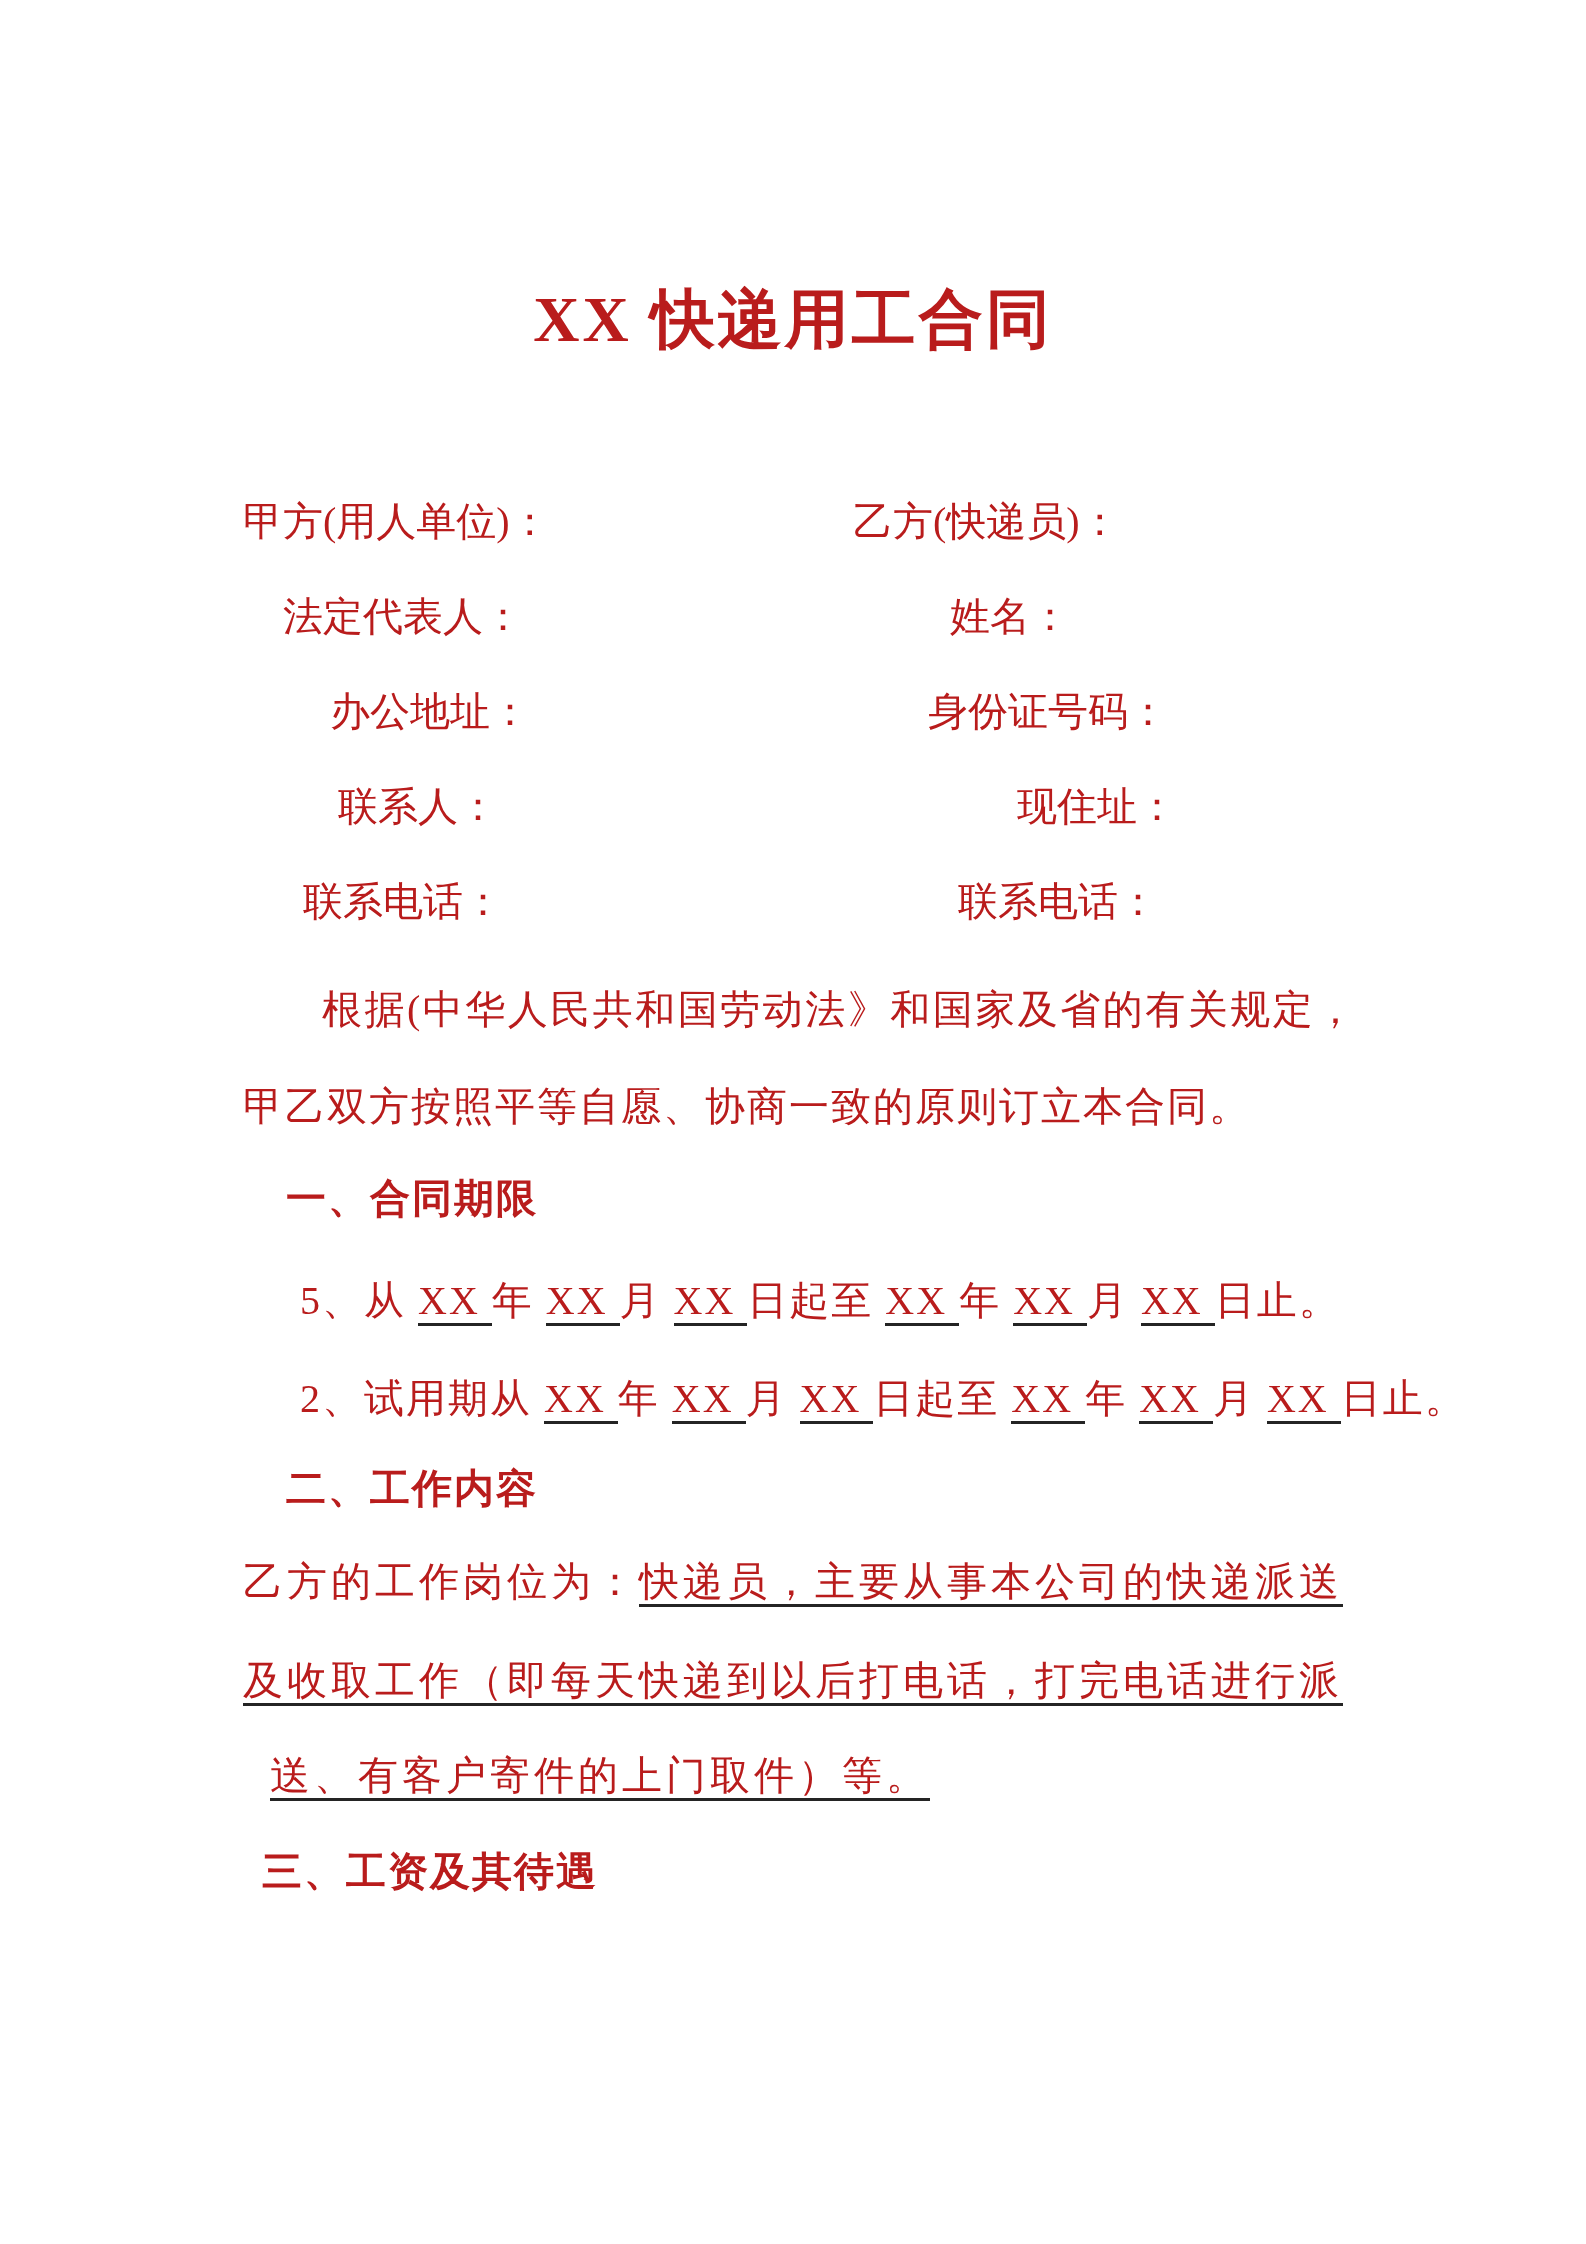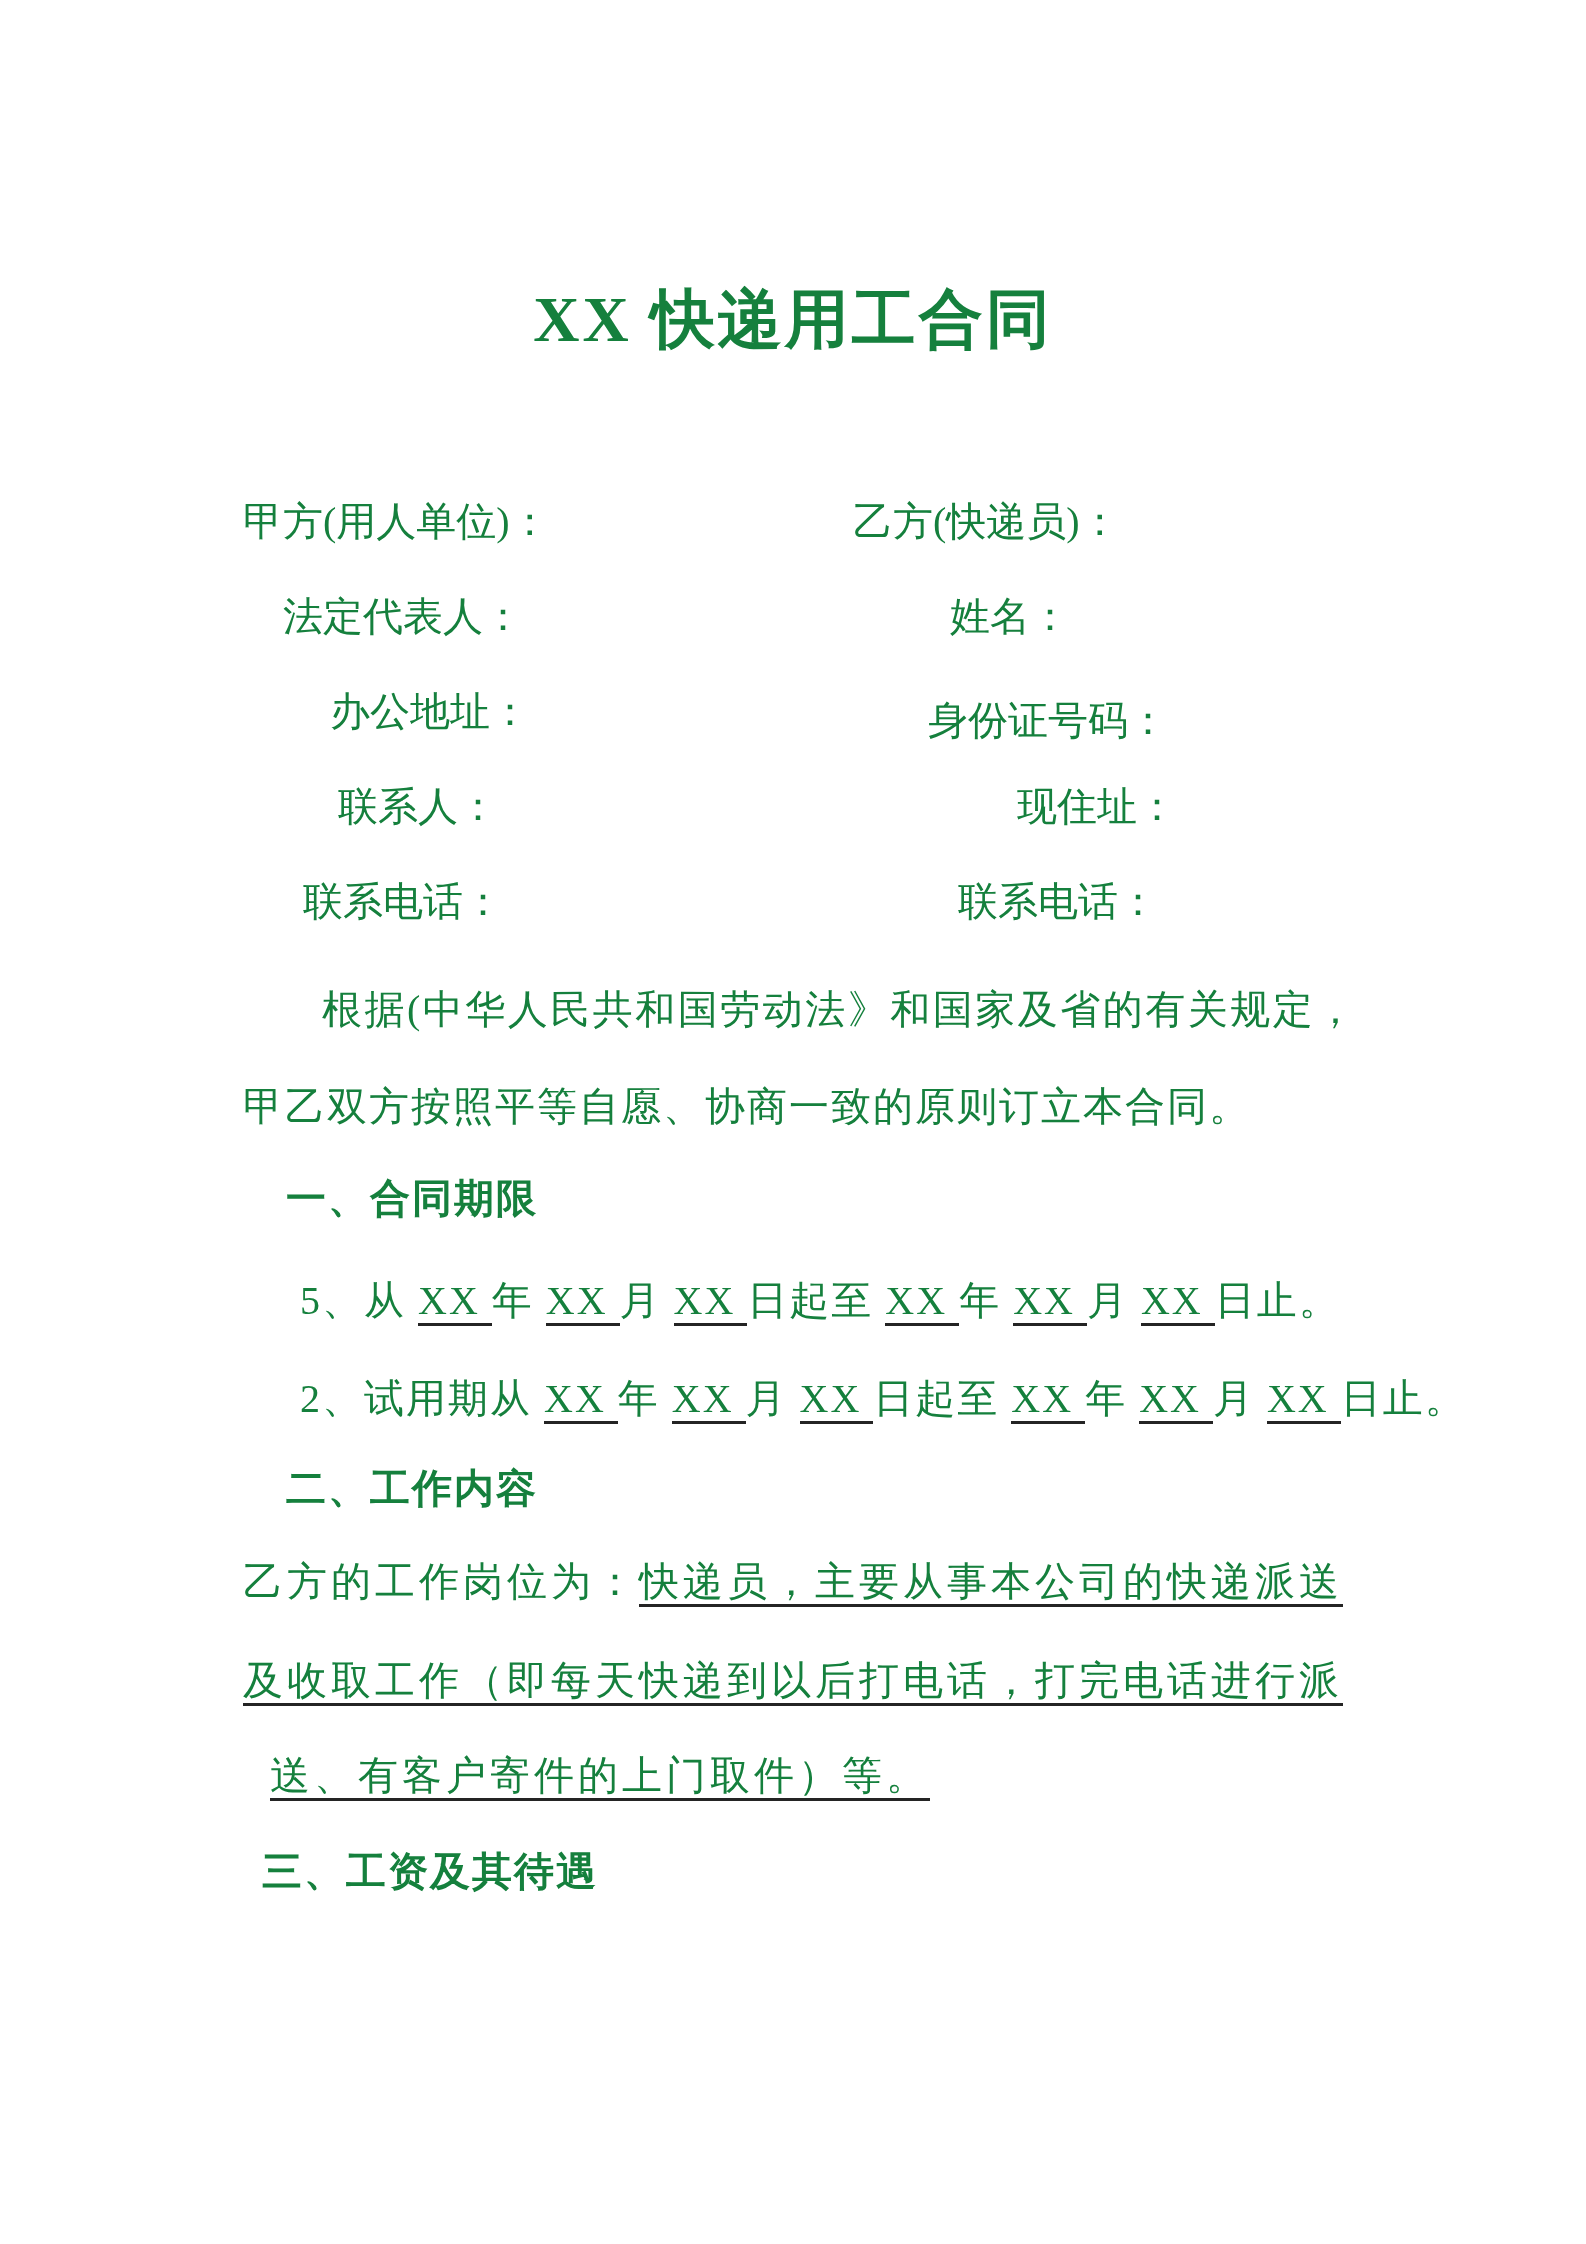--- a/index.html
+++ b/index.html
@@ -2,21 +2,21 @@
 <html><head>
 <meta charset="utf-8">
 <style>
   html, body { margin: 0; padding: 0; background: #ffffff; }
   .page {
     position: relative;
     width: 1586px;
     height: 2244px;
     background: #ffffff;
     font-family: "Liberation Serif", "DejaVu Serif", serif;
-    color: #15803d;
+    color: #b91c1c;
     overflow: hidden;
   }
   .title {
     position: absolute;
     top: 282px;
     left: 0;
     width: 100%;
     margin: 0;
     text-align: center;
     font-size: 64px;
@@ -30,21 +30,21 @@
     font-size: 40px;
     line-height: 1.1;
     white-space: pre;
   }
   
   .p-0-left  { top: 500px; left: 243px; }
   .p-0-right { top: 500px; left: 853px; }
   .p-1-left  { top: 595px; left: 283px; }
   .p-1-right { top: 595px; left: 950px; }
   .p-2-left  { top: 690px; left: 330px; }
-  .p-2-right { top: 690px; left: 928px; margin-top: 9px; }
+  .p-2-right { top: 690px; left: 928px; }
   .p-3-left  { top: 785px; left: 338px; }
   .p-3-right { top: 785px; left: 1005px; margin-left: 12px; }
   .p-4-left  { top: 880px; left: 303px; }
   .p-4-right { top: 880px; left: 958px; }
 
   .line {
     position: absolute;
     font-size: 40px;
     line-height: 1.2;
     letter-spacing: 2px;

